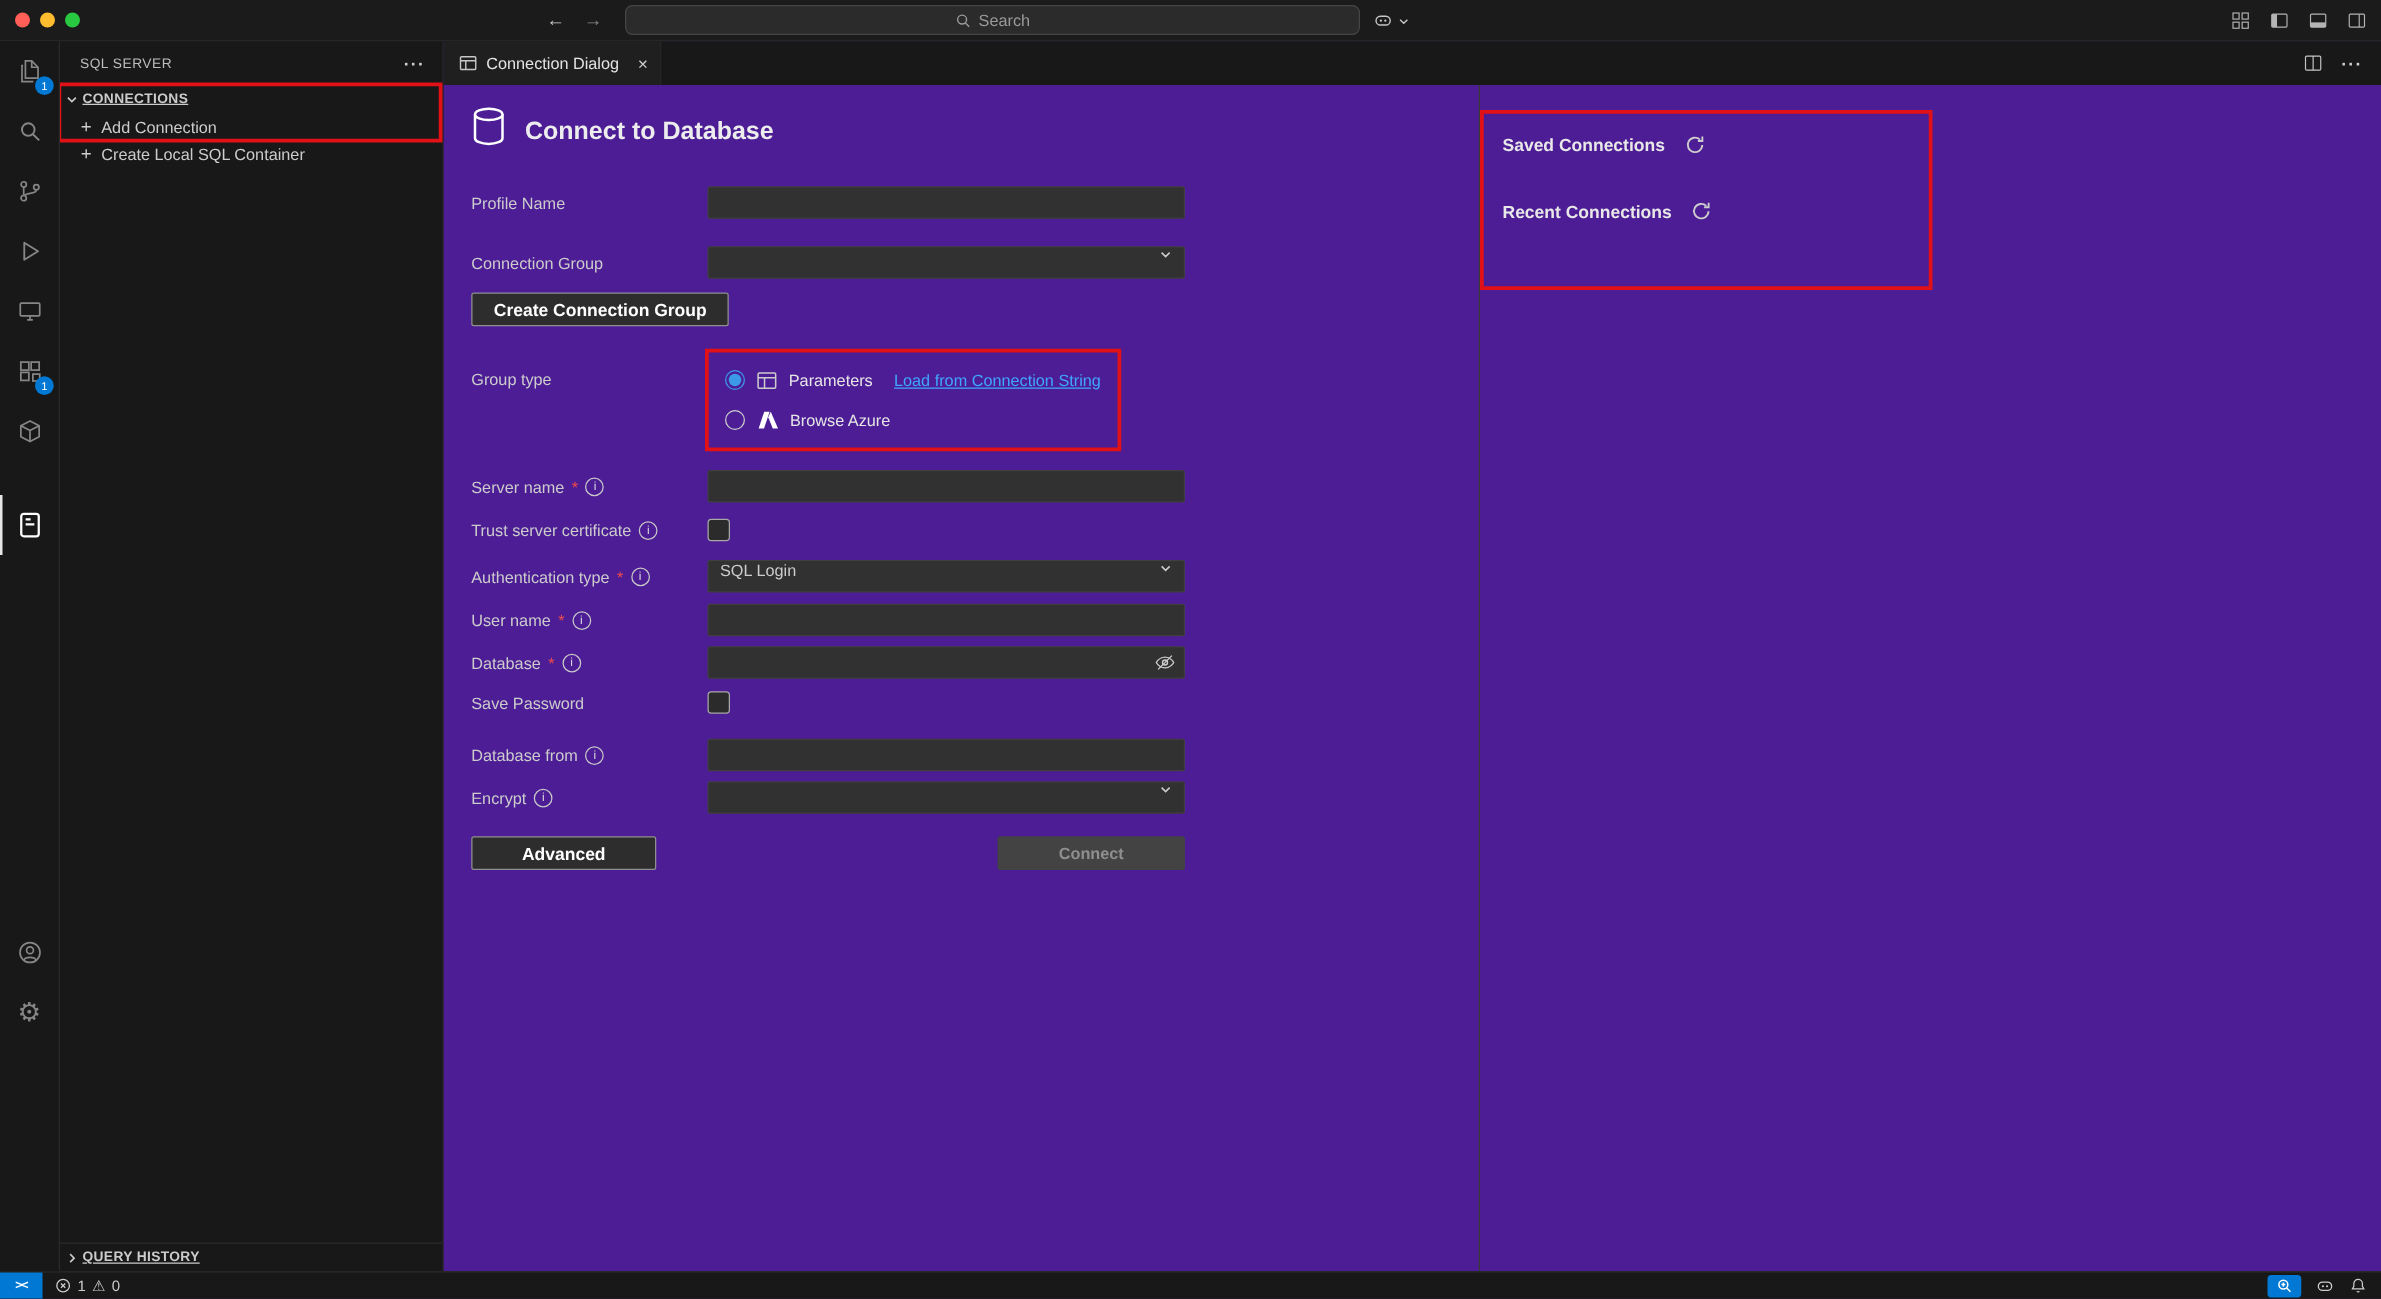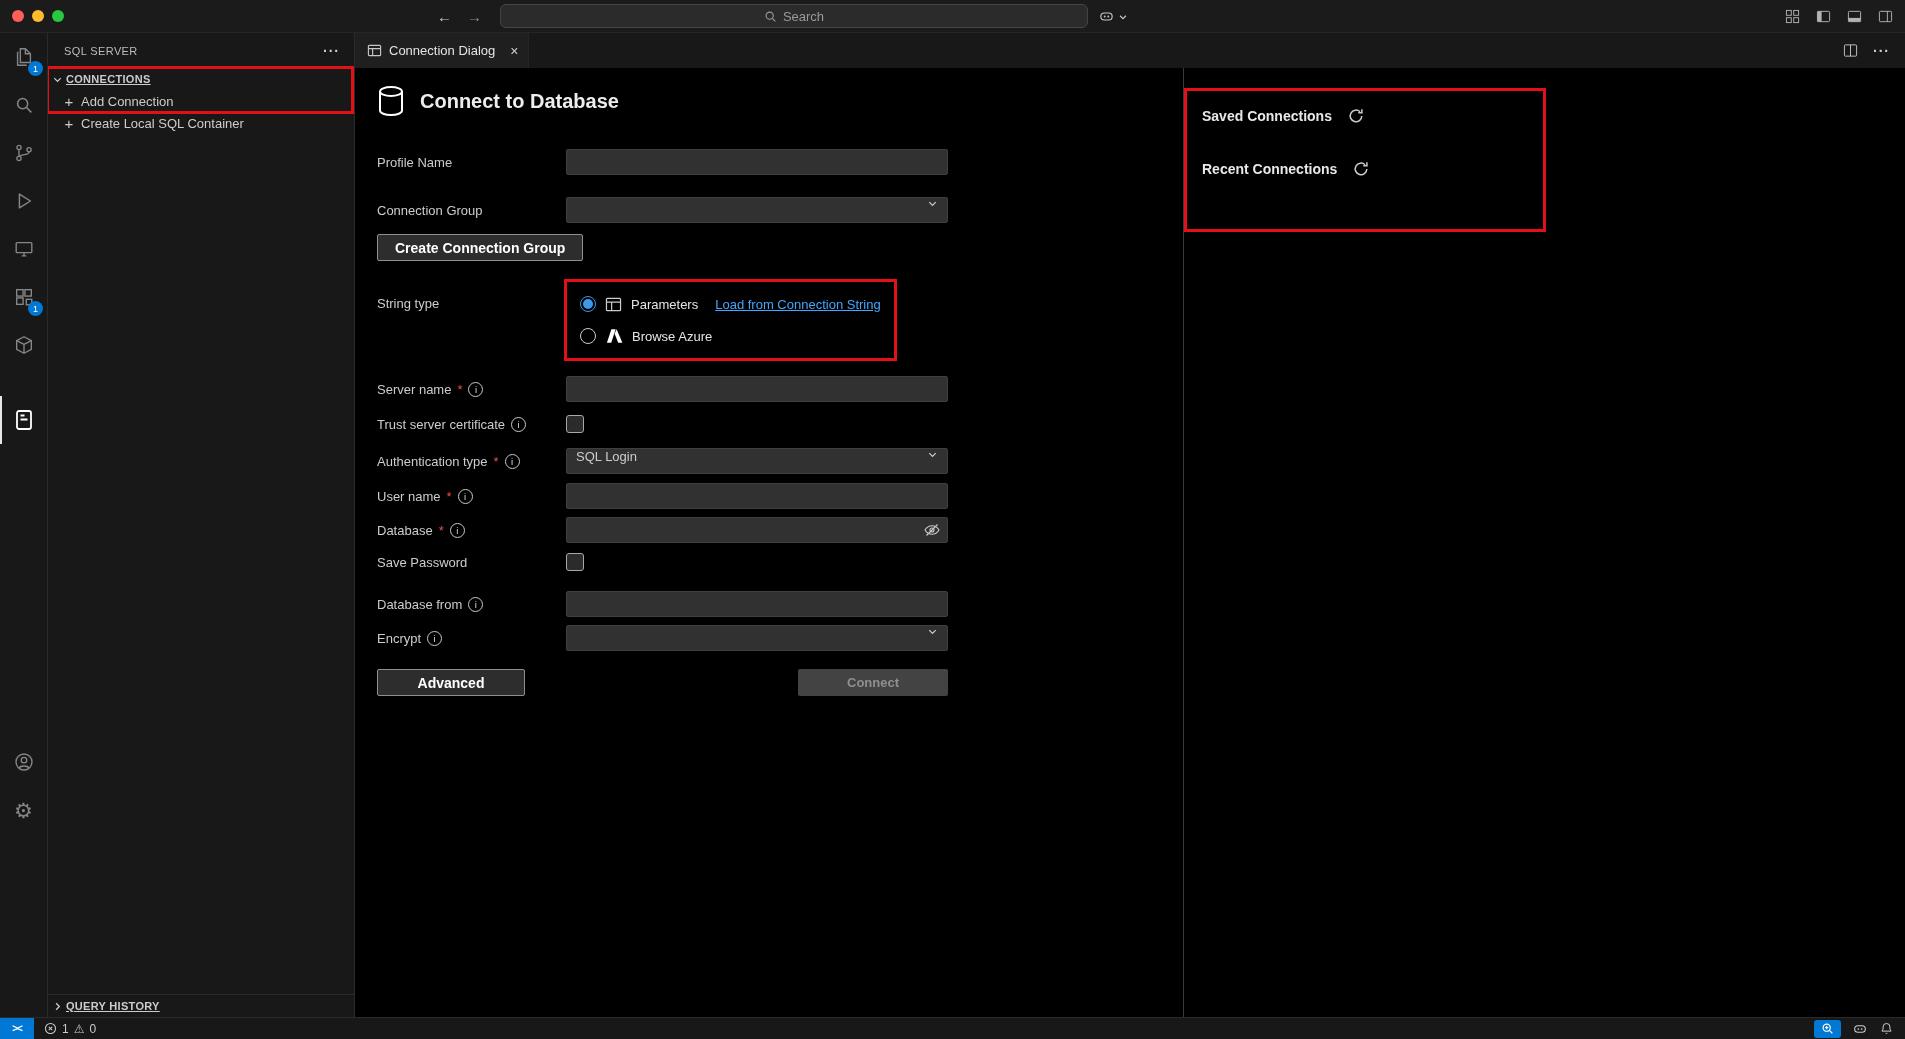--- a/index.html
+++ b/index.html
@@ -44,32 +44,32 @@
   .ellipsis { font-weight:bold; font-size:14px; letter-spacing:1px; color:#cfcfcf; line-height:1; }
   .ann { outline:3px solid var(--annotation,#e21117); outline-offset:-1px; }
   .tree-row { height:22px; display:flex; align-items:center; color:#cccccc; font-size:13px; }
   .tree-row .twisty { width:18px; display:flex; justify-content:center; color:#cccccc; }
   .section-label { font-size:11px; font-weight:bold; letter-spacing:.3px;text-decoration:underline; }
   .tree-item { padding-left:13px; }
   .tree-item .plus { width:16px; font-size:15px; margin-right:4px; text-align:center; color:#cccccc; }
   .sidebar-bottom { margin-top:auto; border-top:1px solid #2a2a2a;text-align:center; }
 
   
-  .main { flex:1; min-width:0; display:flex; flex-direction:column; background:#000000; }
+  .main { flex:1; min-width:0; display:flex; flex-direction:column; background:#4c1d95; }
   .tabbar { height:35px; flex:none; background:#181818; display:flex; align-items:stretch; }
   .tab { background:#1f1f1f; display:flex; align-items:center; gap:7px; padding:0 10px 0 12px;
     color:#e4e4e4; font-size:13px; border-right:1px solid #252525; min-width:168px; }
   .tab .close { color:#cfcfcf; font-size:14px; margin-left:8px; }
   .tab-actions { margin-left:auto; display:flex; align-items:center; gap:15px; padding-right:15px; color:#c5c5c5; }
 
   .editor { flex:1; min-height:0; display:flex; }
   .form-pane { width:828px; flex:none; padding:17px 0 0 22px; }
   .right-pane { flex:1; border-left:1px solid #3a3a3a; position:relative; }
 
-  .dialog-heading { height:32px; display:flex; align-items:center; gap:15px; color:#ededed; }
+  .dialog-heading { height:32px; display:flex; align-items:flex-end; gap:15px; color:#ededed; }
   .dialog-heading h1 { font-size:20px; font-weight:600; }
 
   .frow { display:flex; align-items:center; }
   .frow.top { align-items:flex-start; }
   .flabel { width:189px; flex:none; display:flex; align-items:center; gap:6px; color:#cccccc; font-size:13px; }
   .req { color:var(--required,#f14c4c); }
   .info { width:15px; height:15px; flex:none; border:1px solid #c8c8c8; border-radius:50%;
     font-size:9.5px; display:inline-flex; align-items:center; justify-content:center; color:#dddddd; }
   .ctrl { width:382px; height:26px; background:#313131; border:1px solid #3f3f3f; border-radius:2px; }
   .select { display:flex; align-items:flex-start; justify-content:space-between; padding:0 9px; color:#cccccc; }
@@ -341,21 +341,21 @@
               </span>
             </div>
           </div>
 
           <div class="frow" style="margin-top:11px">
             <span class="btn-secondary">Create Connection Group</span>
           </div>
 
           <div class="frow top" style="margin-top:20px">
             <span class="flabel" style="padding-top:15px">
-                <span>String type</span>
+                <span>Group type</span>
               </span>
             <div class="radio-wrap ann">
               <div class="radio-row">
                 <span class="radio sel"></span>
                 <span class="icon-btn">
                   <svg width="17" height="15" viewBox="0 0 18 16" fill="none" stroke="#cccccc" stroke-width="1.3">
                       <rect x="1.5" y="1.5" width="15" height="13" rx="1"></rect>
                       <path d="M1.5 5.5h15M7 5.5v9"></path>
                     </svg>
                 </span>

